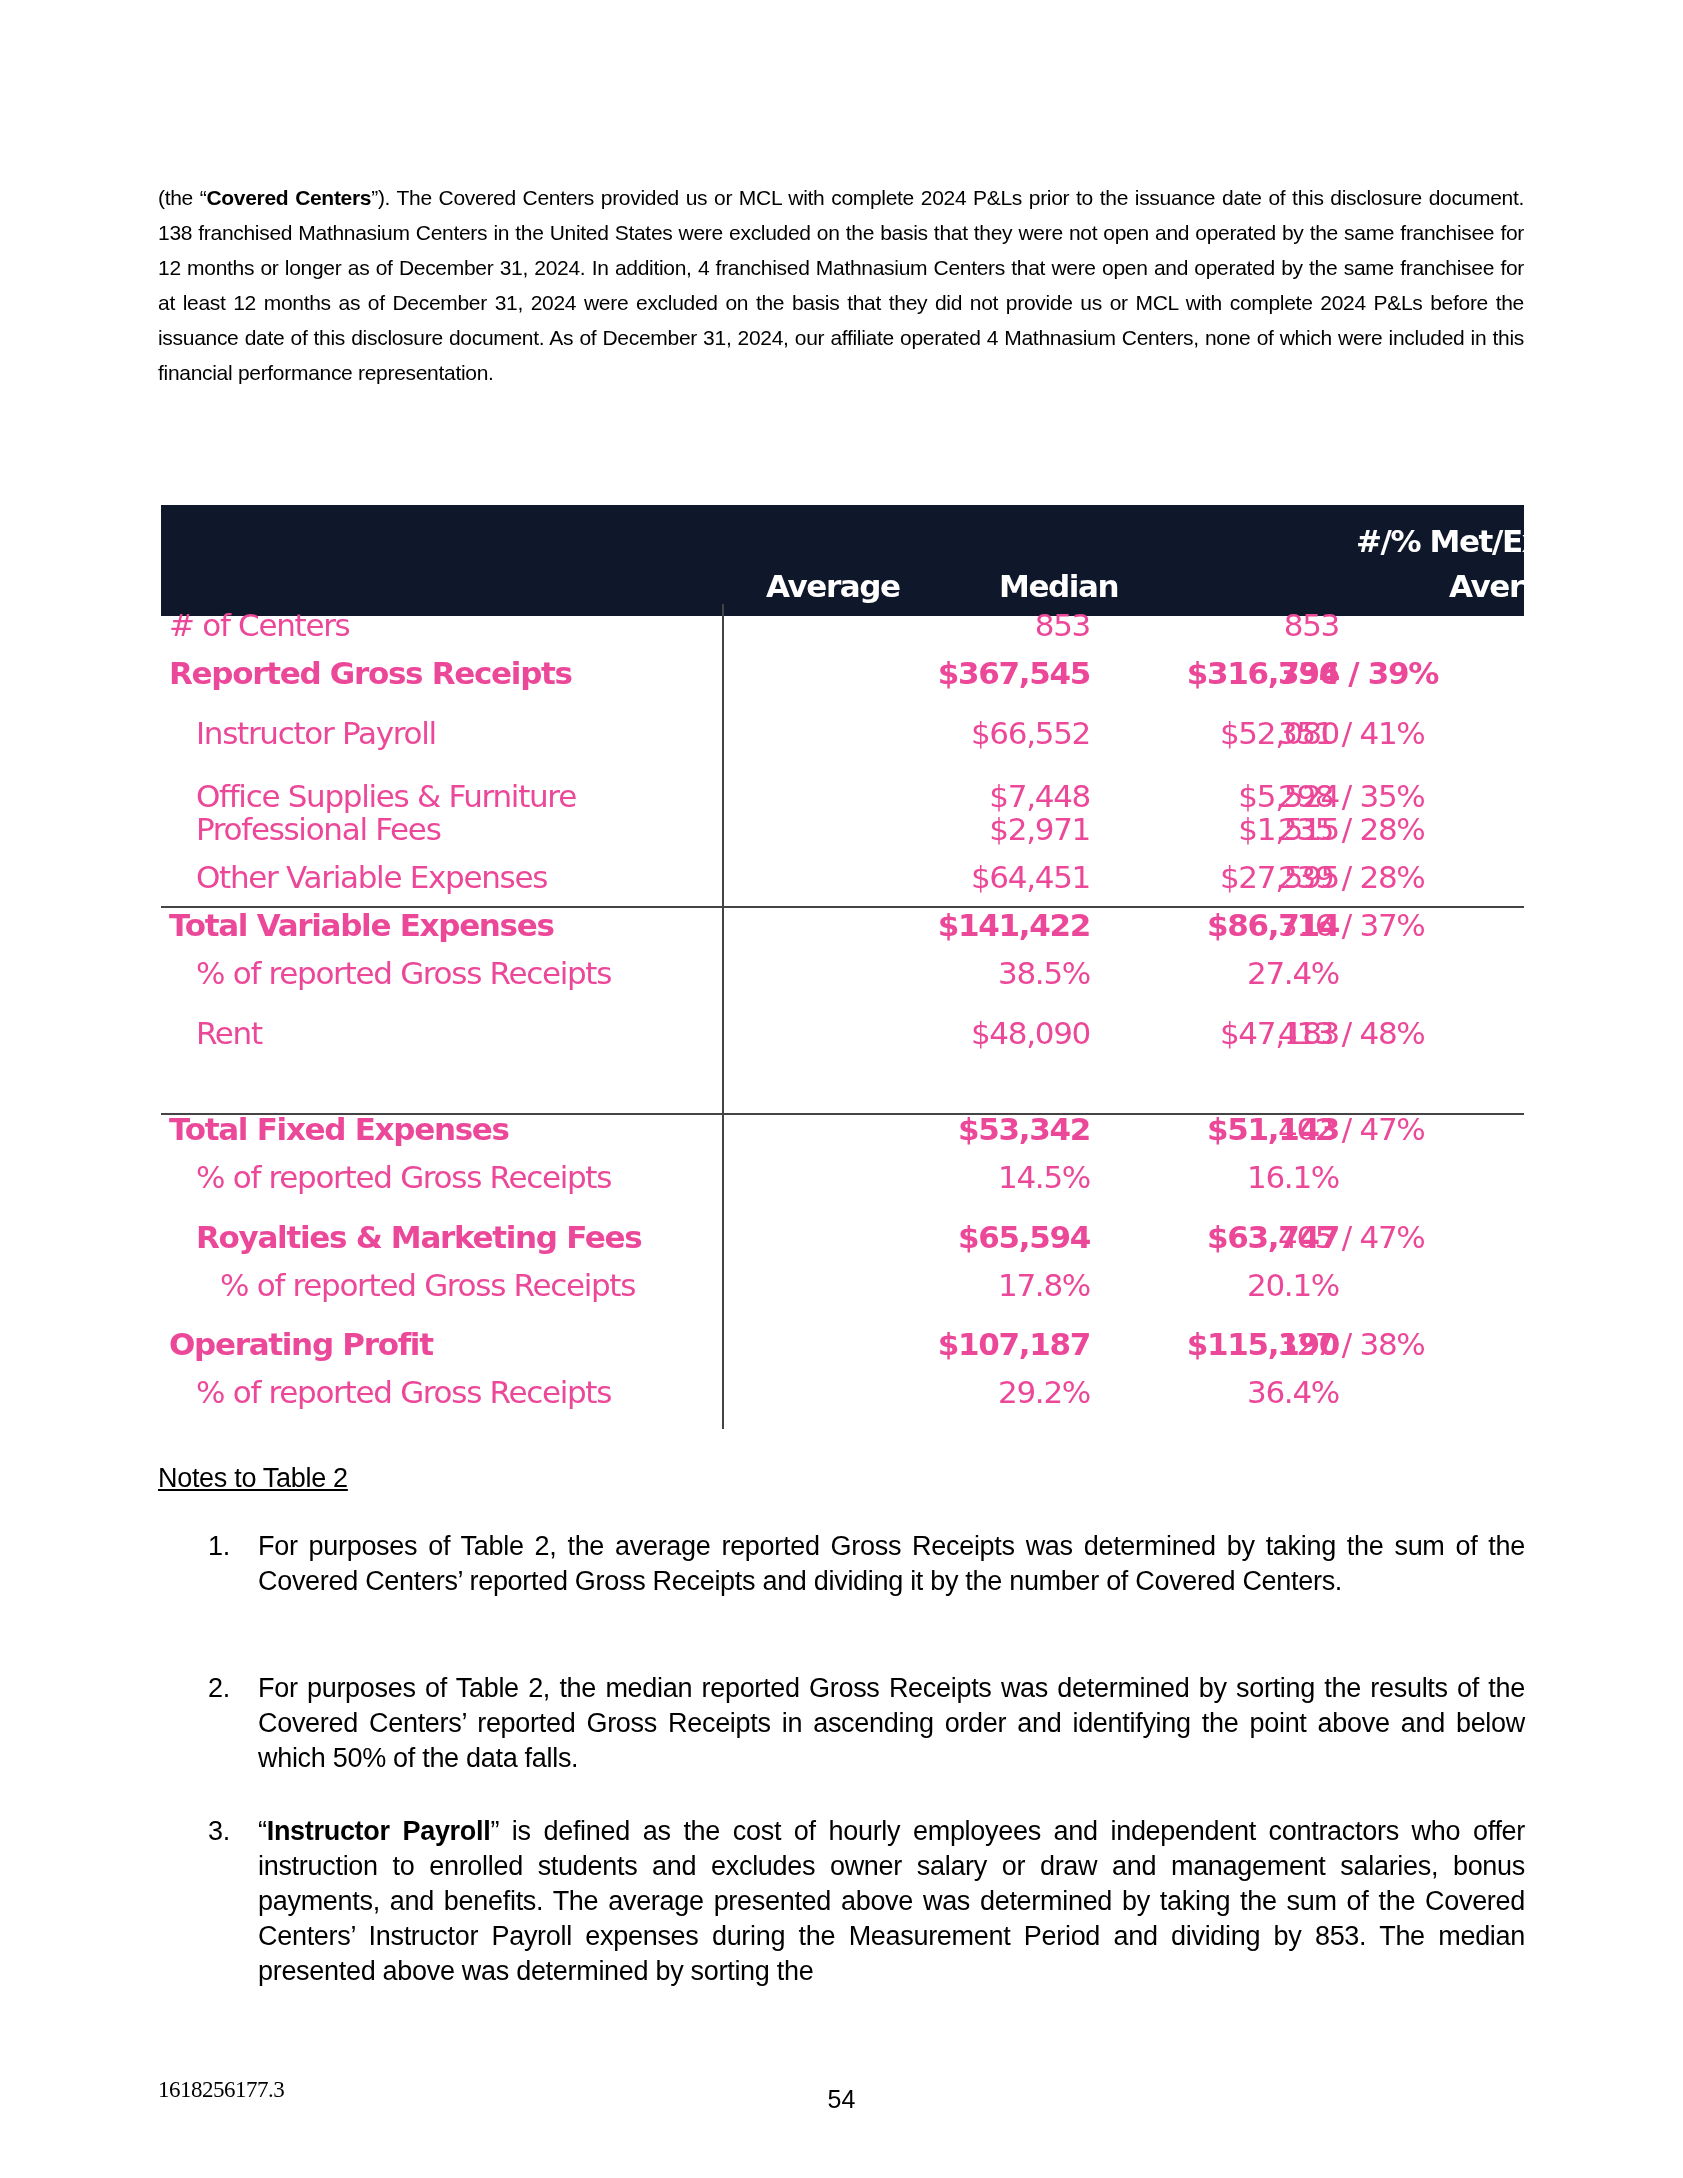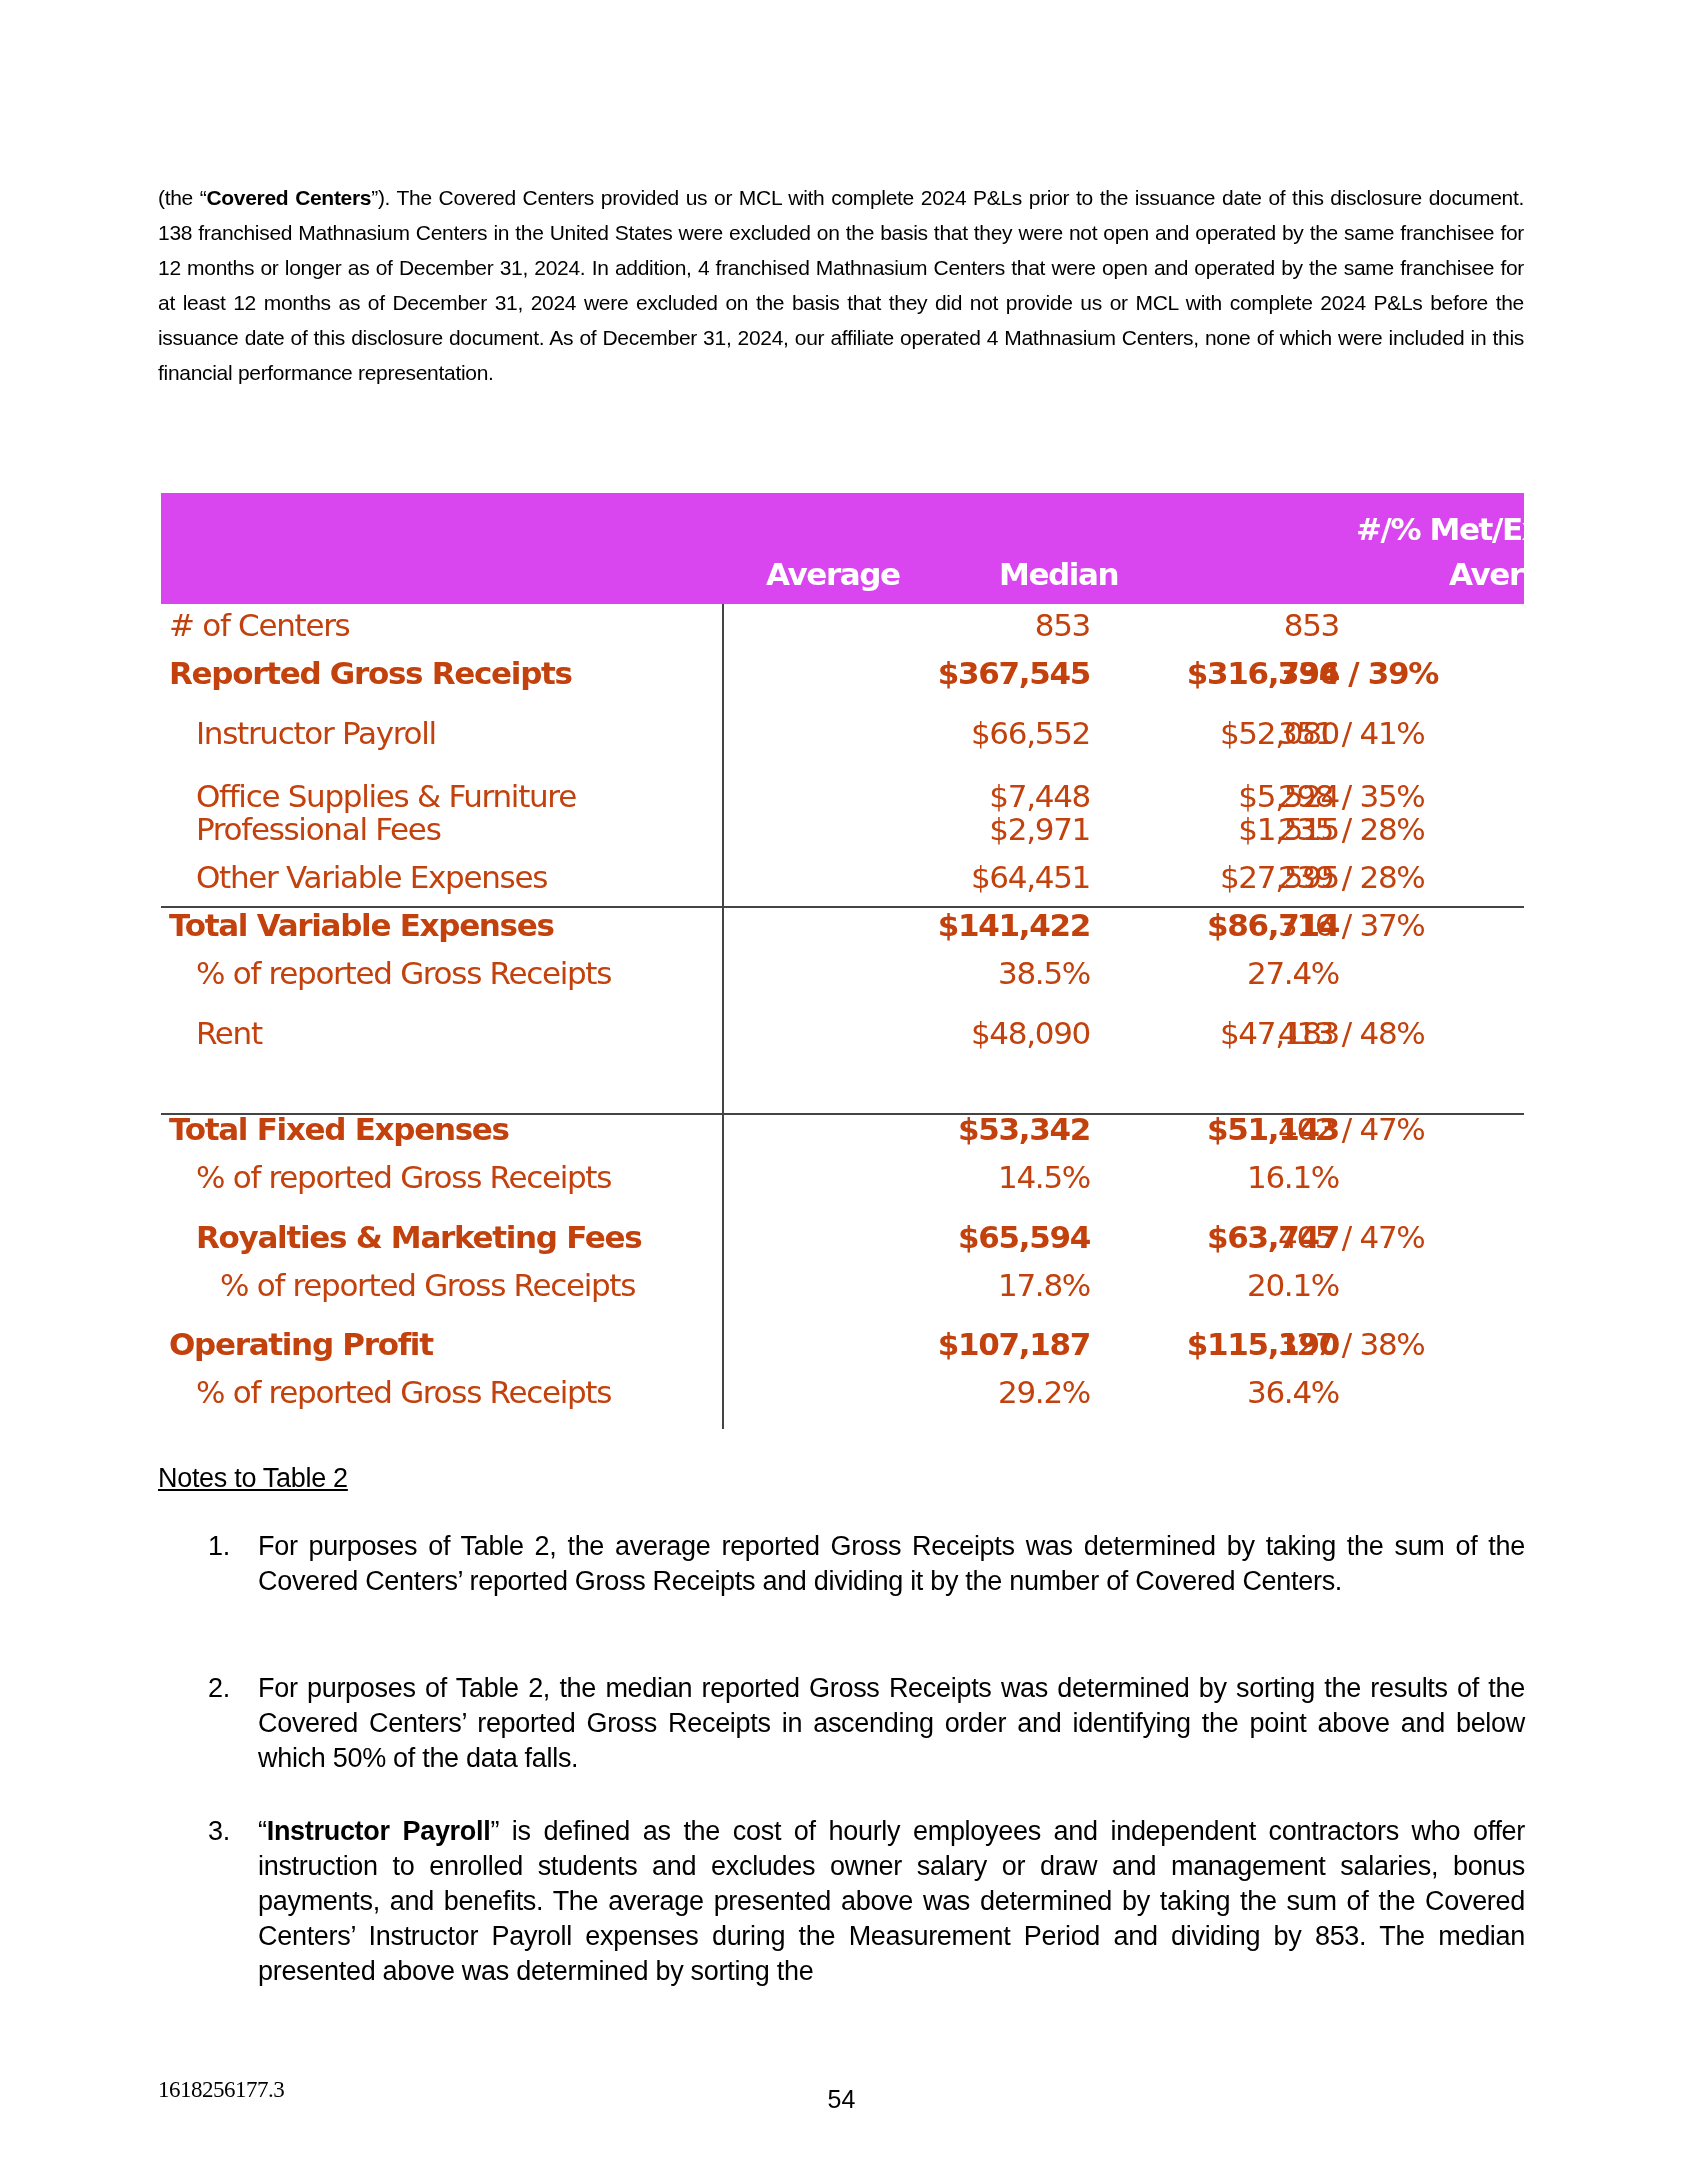--- a/index.html
+++ b/index.html
@@ -9,26 +9,26 @@
   .intro {
     position: absolute; left: 158px; top: 180px; width: 1366px;
     font-family: "Liberation Sans", sans-serif; font-size: 21px; line-height: 35px;
     text-align: justify; letter-spacing: -0.3px;
   }
   .intro b { font-weight: bold; }
 
   
   .tbl { position: absolute; left: 161px; top: 493px; width: 1363px; height: 941px;
          font-family: "DejaVu Sans", sans-serif; }
-  .thead { position: absolute; left: 0; top: 0; width: 1363px; height: 111px; background: #d946ef; text-align: right; }
+  .thead { position: absolute; left: 0; top: 12px; width: 1363px; height: 111px; background: #0f172a; text-align: right; }
   .th { position: absolute; color: #fff; font-weight: bold; font-size: 31px; letter-spacing: -1.4px; white-space: nowrap; }
   .vline { position: absolute; left: 561px; top: 111px; width: 2px; height: 825px; background: #444; }
   .hline { position: absolute; left: 0; width: 1363px; height: 2px; background: #444; }
 
-  .row { position: absolute; left: 0; width: 1363px; height: 40px; font-size: 31px; letter-spacing: -1.3px; white-space: nowrap; color: #c2410c; }
+  .row { position: absolute; left: 0; width: 1363px; height: 40px; font-size: 31px; letter-spacing: -1.3px; white-space: nowrap; color: #ec4899; }
   .row .lbl { position: absolute; top: 0; }
   .row .c-avg { position: absolute; left: 594px; width: 335px; text-align: right; top: 0; }
   .row .c-med { position: absolute; left: 891px; width: 287px; text-align: right; top: 0; }
   .row .c-met { position: absolute; left: 1117px; top: 0; }
   .row.bold { font-weight: bold; }
   .row .plain { font-weight: normal; }
   .ind0 { left: 8px; }
   .ind1 { left: 35px; }
   .ind2 { left: 59px; }
 

